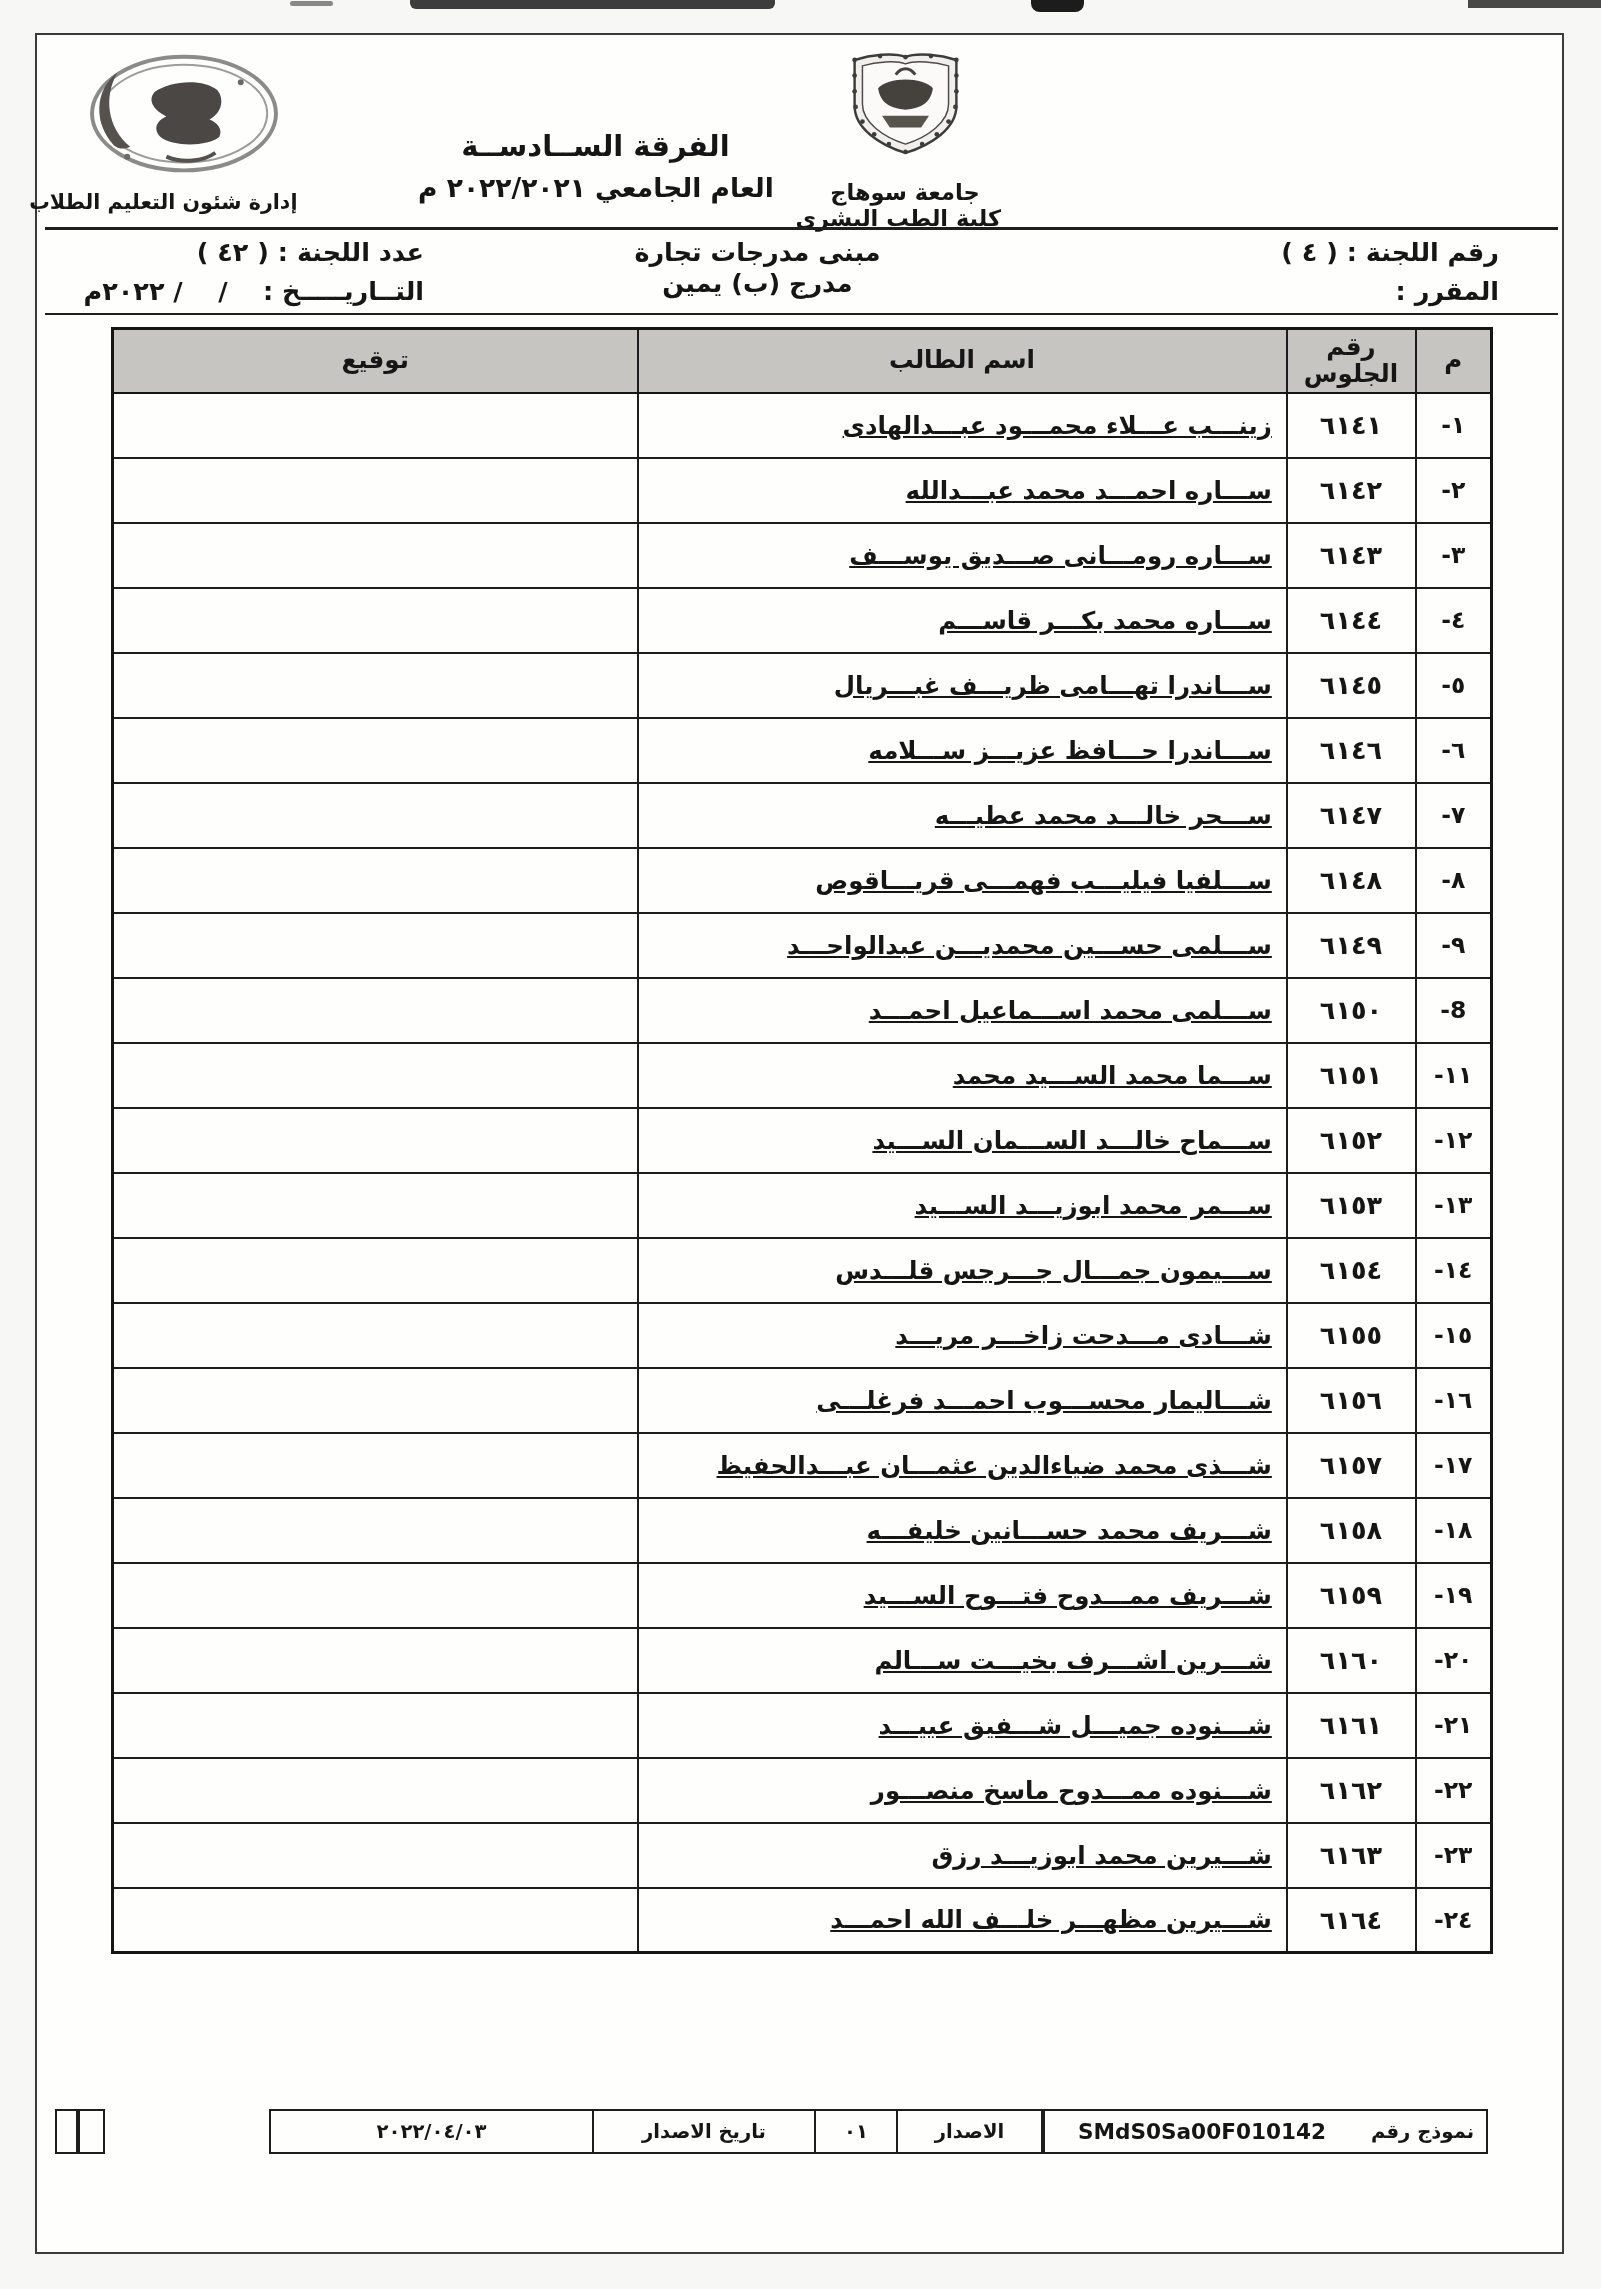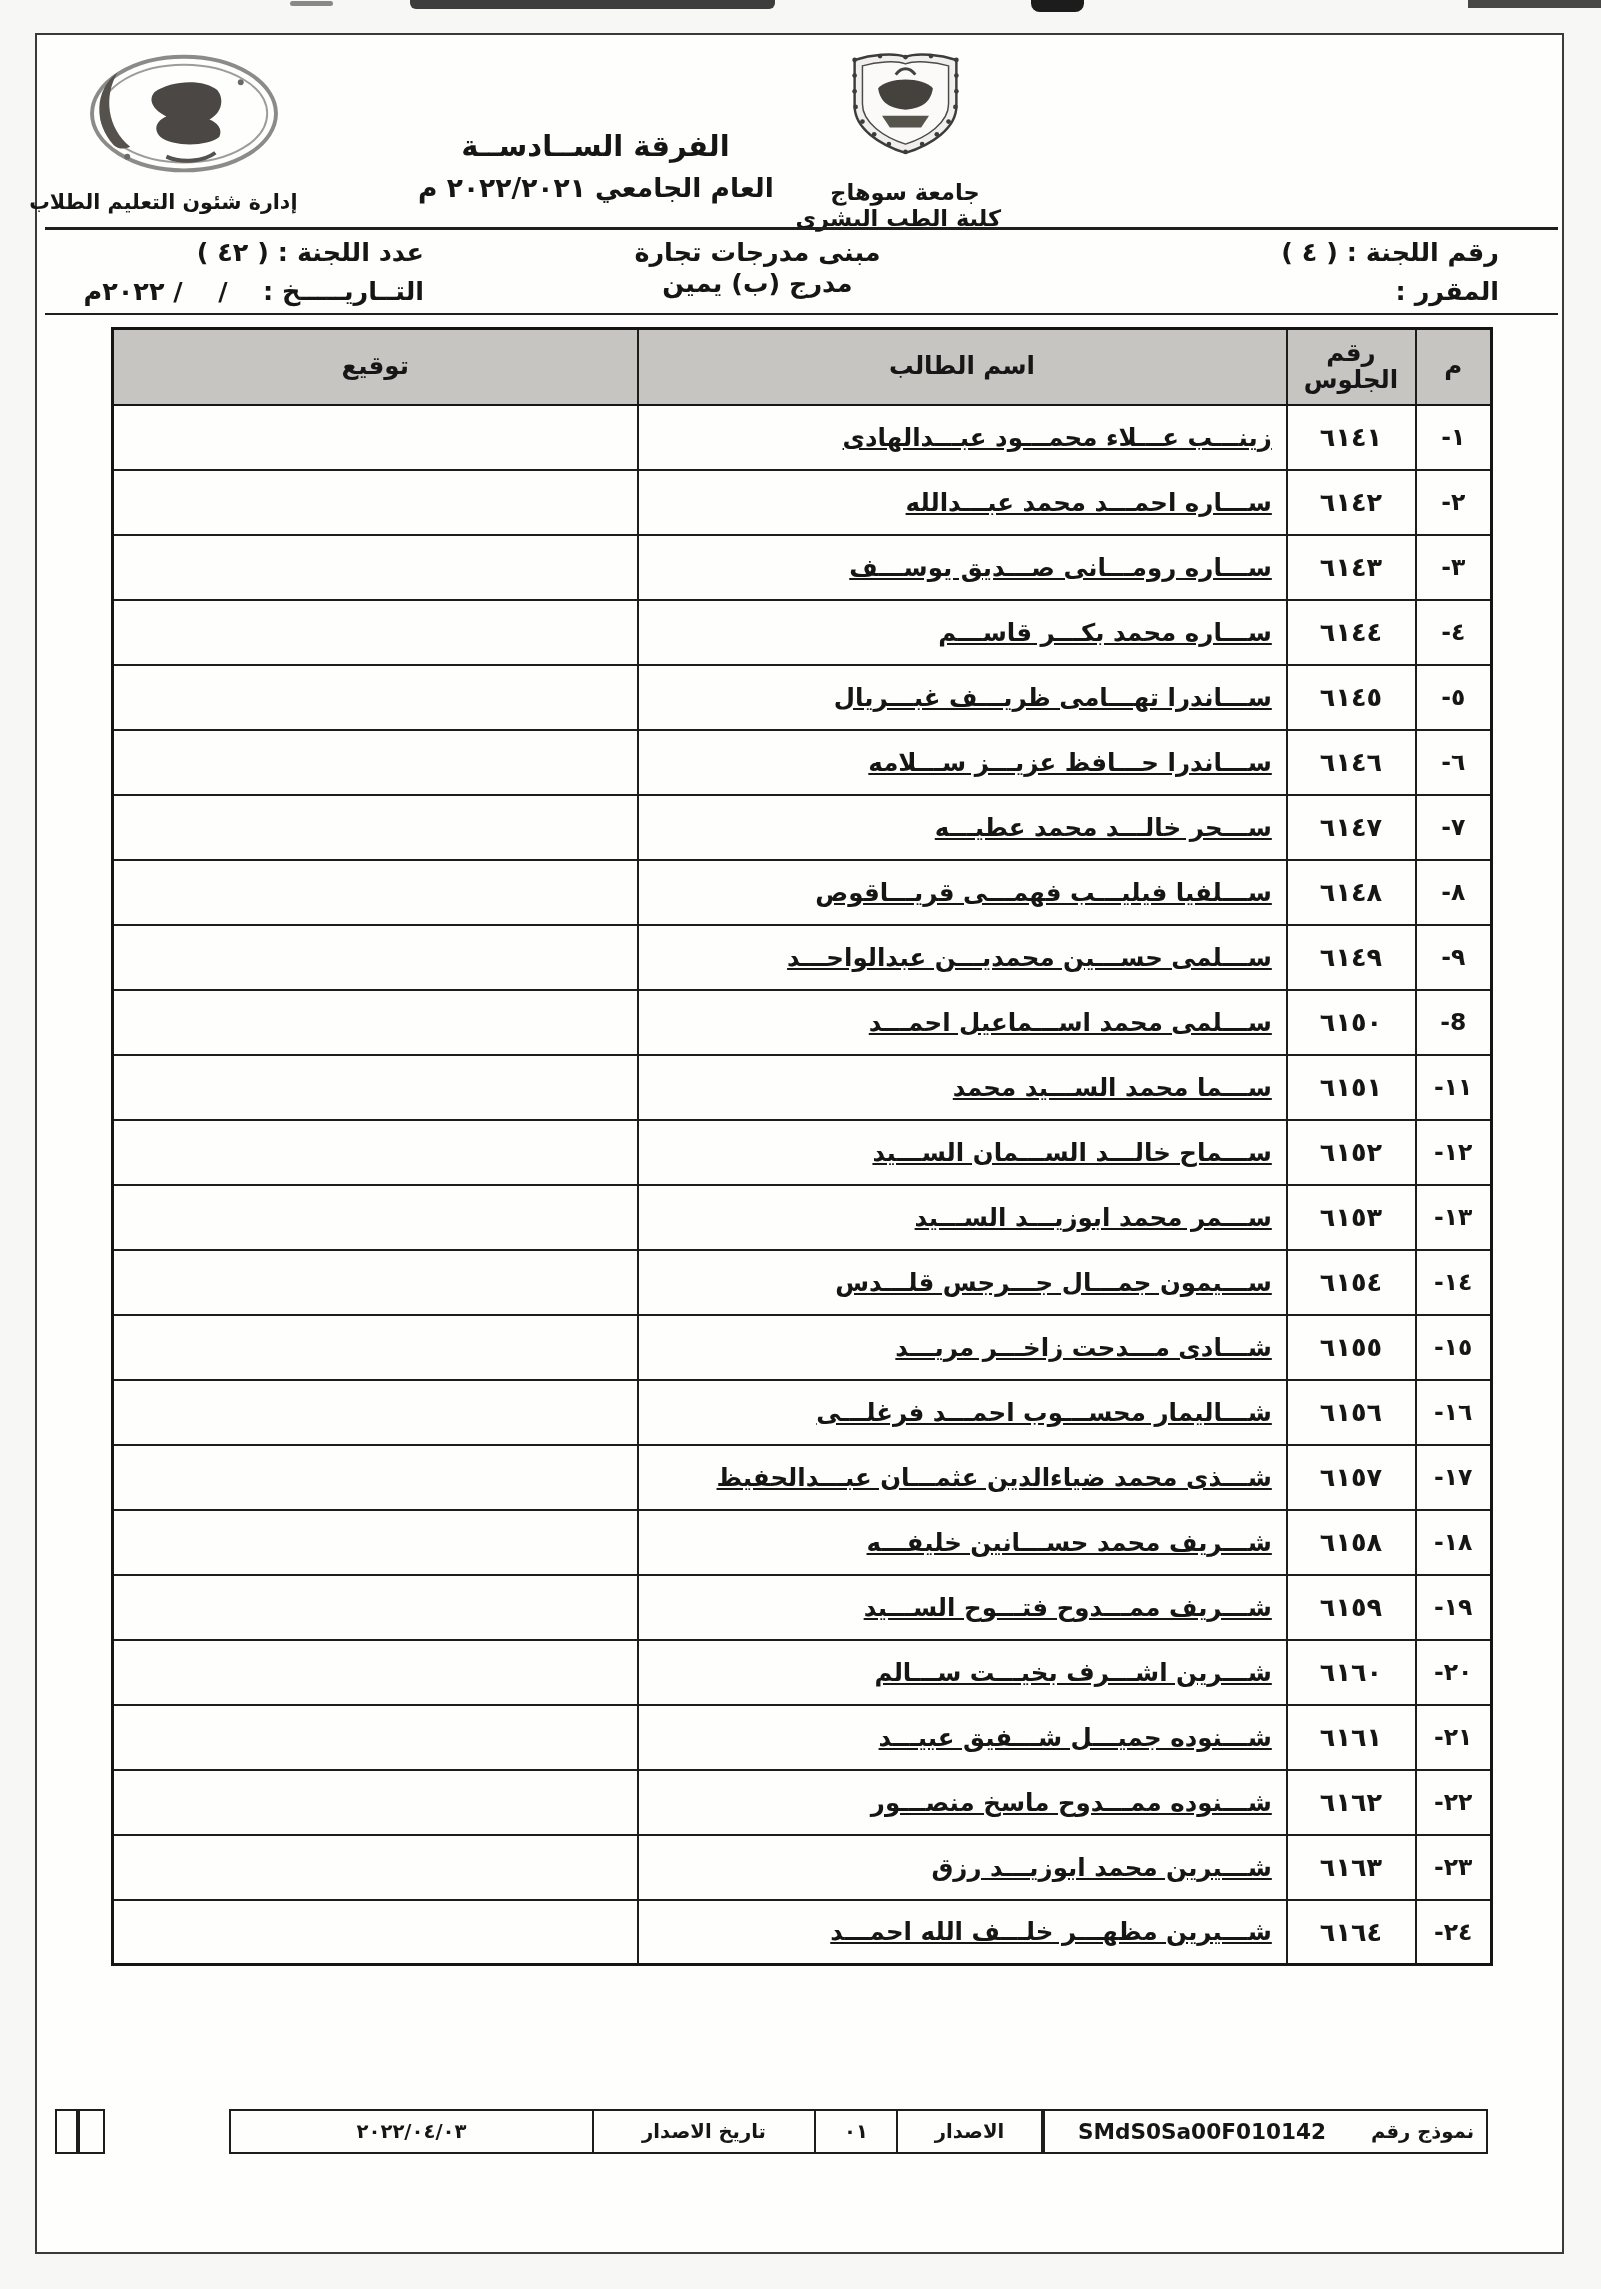--- a/index.html
+++ b/index.html
@@ -52,21 +52,21 @@
     position:absolute; left:74px; top:292px;
     width:1380px;
     border-collapse:collapse; table-layout:fixed;
     direction:rtl;
     border:3.9px solid #151515;
   }
   .roster th, .roster td { border:2px solid #1d1d1d; }
   .roster thead th {
     background:#c6c5c2;
     font-size:24.5px; font-weight:bold;
-    height:76px; text-align:center; vertical-align:middle;
+    height:64px; text-align:center; vertical-align:middle;
     border-bottom:2.9px solid #151515;
     line-height:1.1;
   }
   .roster td { height:65px; vertical-align:middle; }
   .roster td.col-serial { text-align:center; font-size:23.5px; font-weight:bold; }
   .roster td.col-seat   { text-align:center; font-size:25.5px; font-weight:bold;border-radius:10px; }
   .roster td.col-name   { text-align:right; font-size:24.5px; font-weight:bold; padding:0 13.7px; white-space:nowrap; overflow:hidden;text-decoration:underline; }
   .roster td.col-sign   { background:#fefefc; }
 
   
@@ -78,21 +78,21 @@
   .fcell {
     display:flex; align-items:center; justify-content:center;
     font-size:19.6px; font-weight:bold; white-space:nowrap;
   }
   .fcell + .fcell { border-inline-start:2px solid #1d1d1d; }
   .f-formlabel { width:127px; }
   .f-formcode  { width:316px; font-size:21.6px; }
   .f-verlabel  { width:145px; }
   .f-verval    { width:82px; }
   .f-datelabel { width:222px; }
-  .f-dateval   { width:363px; }
+  .f-dateval   { width:323px; }
   .small-box   { position:absolute; top:2074px; height:45px; border:2px solid #1d1d1d; background:#fefefc; }
   .sb1 { left:17.6px; width:23.5px; }
   .sb2 { left:41px; width:27.4px; }
 </style>
 </head>
 <body>
 
 <div class="artifact a1"></div>
 <div class="artifact a2"></div>
 <div class="artifact a3"></div>

